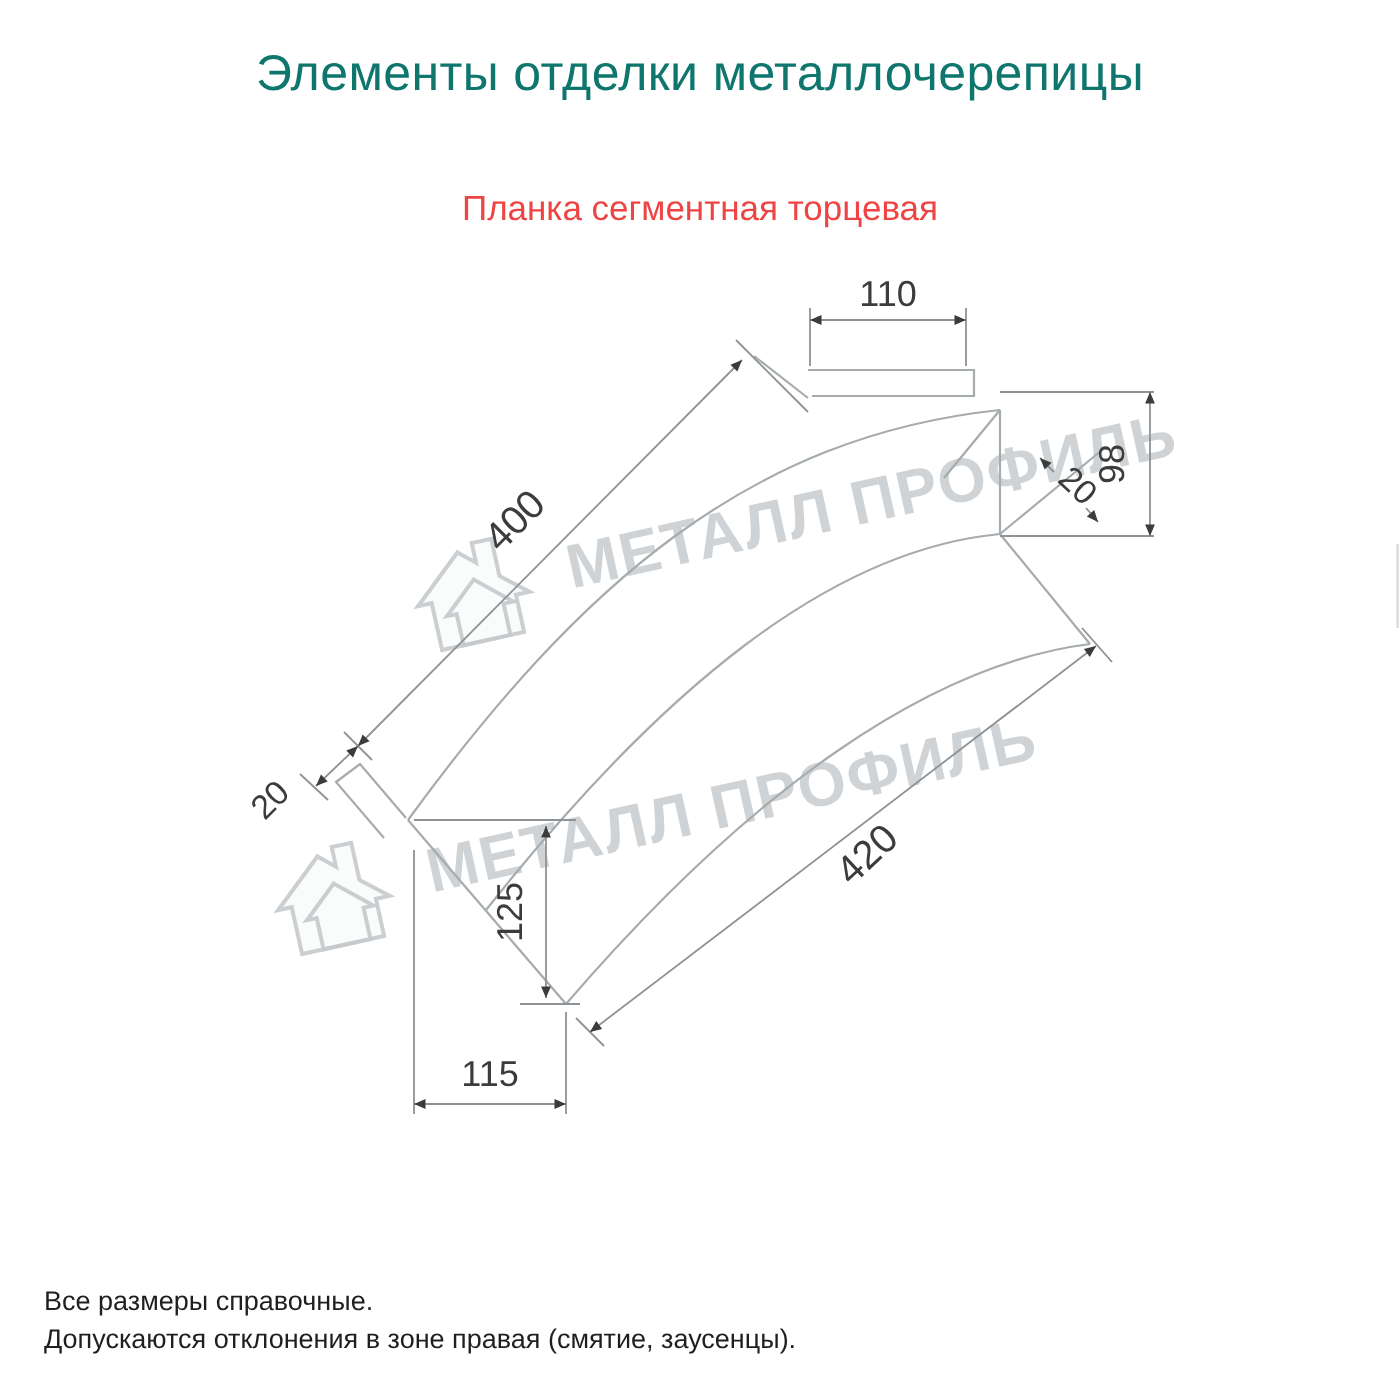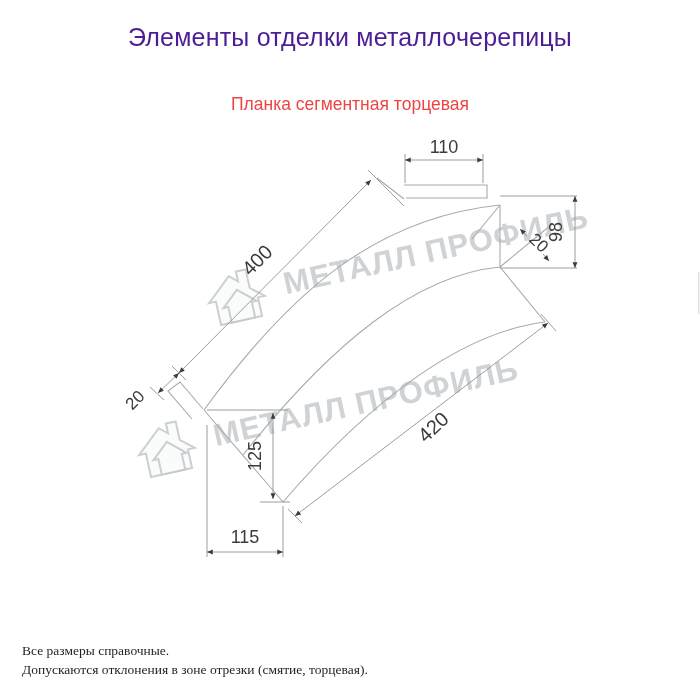--- a/index.html
+++ b/index.html
@@ -1,22 +1,22 @@
 <!DOCTYPE html>
 <html><head>
 <meta charset="utf-8">
 <style>
   html,body{margin:0;padding:0;background:#ffffff;}
   .canvas{position:relative;width:700px;height:700px;background:#ffffff;overflow:hidden;
           font-family:"Liberation Sans",sans-serif;}
   .title{position:absolute;top:23px;left:0;right:0;text-align:center;
-         font-size:25px;letter-spacing:.2px;color:#4c1d95;}
+         font-size:25px;letter-spacing:.2px;color:#0f766e;}
   .subtitle{position:absolute;top:93px;left:0;right:0;text-align:center;
             font-size:17.5px;line-height:23px;color:#ef4444;}
-  .notes{position:absolute;left:22px;top:641px;font-size:13.5px;line-height:19px;color:#1f1f1f;font-family:Liberation Serif, serif;}
+  .notes{position:absolute;left:22px;top:641px;font-size:13.5px;line-height:19px;color:#1f1f1f;}
   .drawing-svg{position:absolute;left:0;top:0;}
   .objline{stroke:#a6abae;stroke-width:1.1;fill:none;}
   .dimline{stroke:#8d9296;stroke-width:0.9;fill:none;}
   .dimtext{fill:#3c3c3c;font-size:18px;font-family:"Liberation Sans",sans-serif;}
   .dimtext.big{font-size:20px;}
   .dimtext.small{font-size:17px;}
   .wm-text{font-weight:bold;font-size:31px;letter-spacing:1px;
            font-family:"Liberation Sans",sans-serif;}
   .wm-gray{fill:#cdd1d4;opacity:.95;}
   .wm-white{fill:#ffffff;}
@@ -134,16 +134,16 @@
   </svg>
 
   <div class="title">Элементы отделки металлочерепицы</div>
 
   <div class="subtitle">
     <div>Планка сегментная торцевая</div>
   </div>
 
   <div class="notes">
     <div>Все размеры справочные.</div>
-    <div>Допускаются отклонения в зоне отрезки (смятие, торцевая).</div>
+    <div>Допускаются отклонения в зоне правая (смятие, заусенцы).</div>
   </div>
 
 </div>
 
 </body></html>

